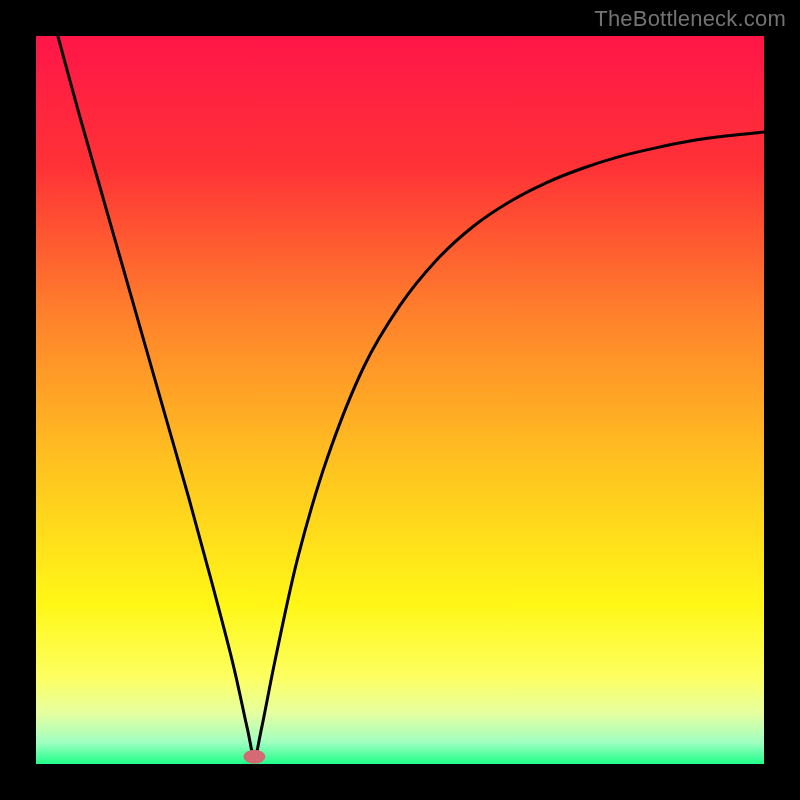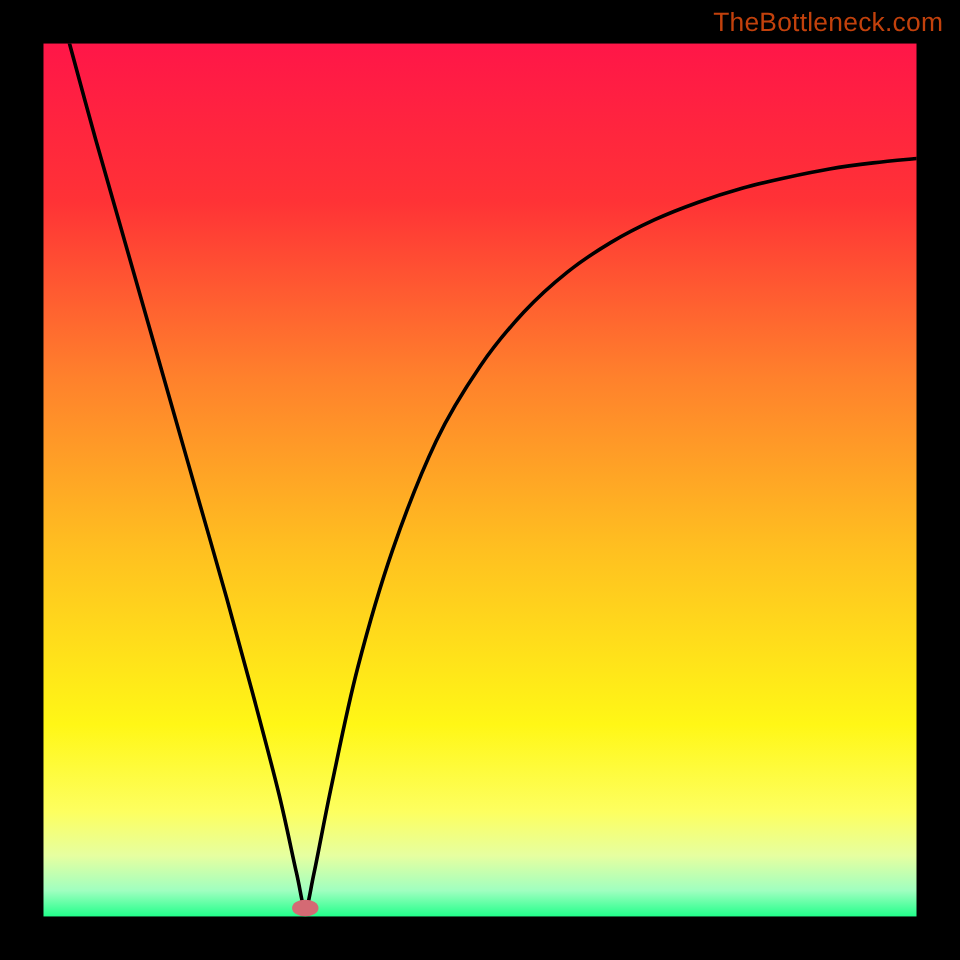--- a/index.html
+++ b/index.html
@@ -8,21 +8,21 @@
     width: 800px;
     height: 800px;
     background: #000;
     font-family: Arial, Helvetica, sans-serif;
     position: relative;
   }
   .watermark {
     position: absolute;
     top: 6px;
     right: 14px;
-    color: #c2410c;
+    color: #737373;
     font-size: 22px;
     font-weight: 500;
     letter-spacing: 0.2px;
     z-index: 10;
   }
   .plot-outer {
     position: absolute;
     left: 0;
     top: 0;
     width: 800px;

